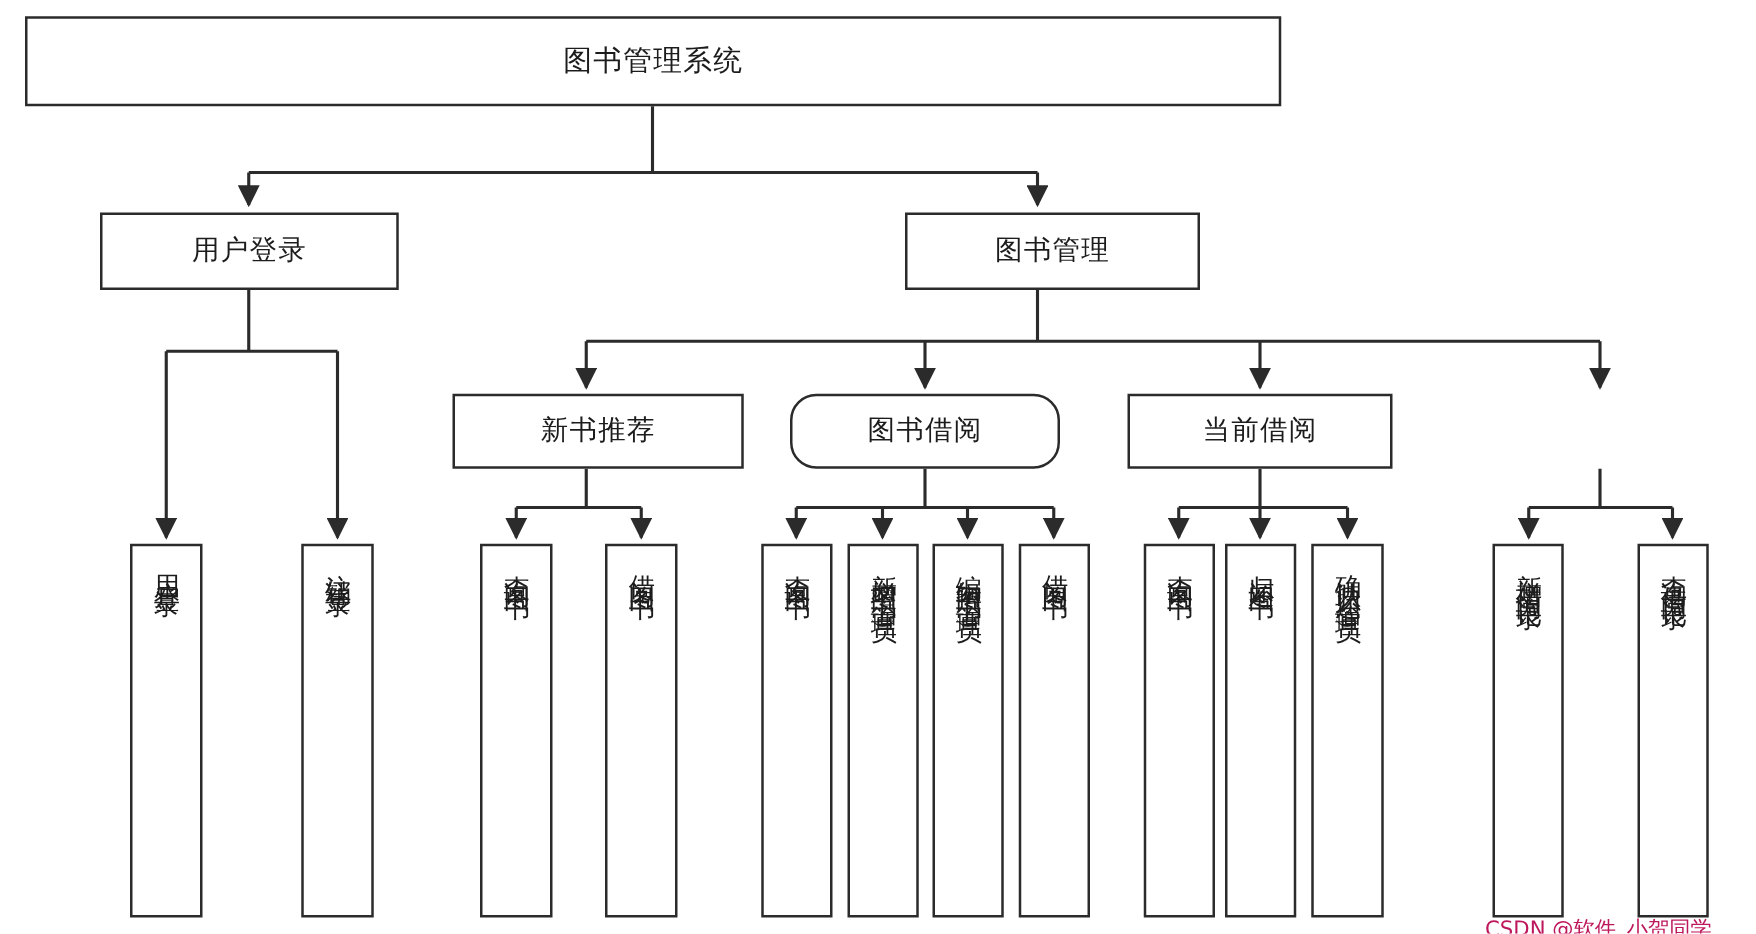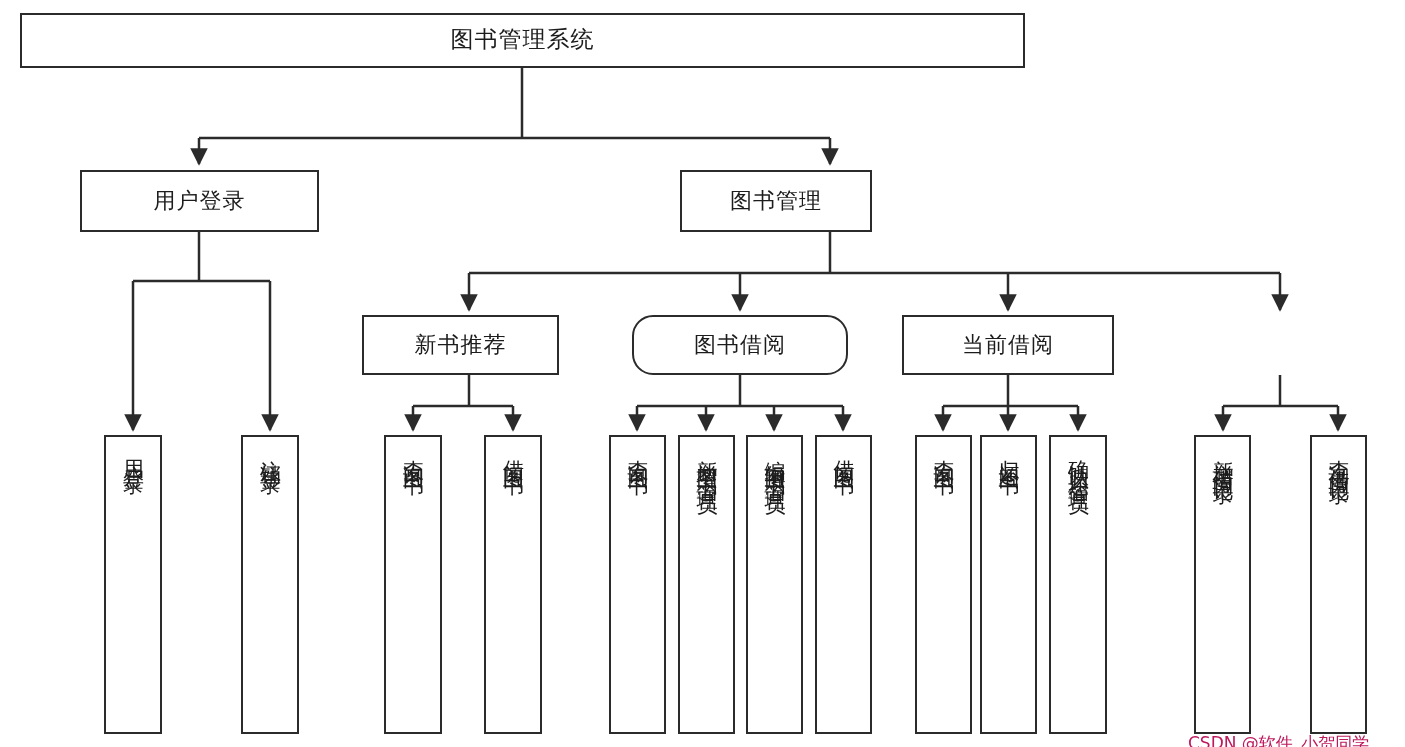--- a/index.html
+++ b/index.html
@@ -112,32 +112,32 @@
       <path d="M 1078 406 L 1078 430" marker-end="url(#arrow)"></path>
 
       <path d="M 1280 375 L 1280 406"></path>
       <path d="M 1223 406 L 1338 406"></path>
       <path d="M 1223 406 L 1223 430" marker-end="url(#arrow)"></path>
       <path d="M 1338 406 L 1338 430" marker-end="url(#arrow)"></path>
 
     </g>
   </svg>
 
-  <div class="node root" style="left:20px; top:13px; width:1005px; height:55px;font-family:Liberation Serif, serif;">
+  <div class="node root" style="left:20px; top:13px; width:1005px; height:72px;">
     <span class="label">图书管理系统</span>
   </div>
 
   <div class="node" style="left:80px; top:170px; width:239px; height:62px;">
     <span class="label">用户登录</span>
   </div>
-  <div class="node" style="left:680px; top:170px; width:192px; height:62px;">
+  <div class="node" style="left:724px; top:170px; width:236px; height:62px;">
     <span class="label">图书管理</span>
   </div>
 
-  <div class="node" style="left:362px; top:315px; width:197px; height:60px;">
+  <div class="node" style="left:362px; top:315px; width:233px; height:60px;">
     <span class="label">新书推荐</span>
   </div>
   <div class="node" style="left:632px; top:315px; width:216px; height:60px;border-radius:21px;">
     <span class="label">图书借阅</span>
   </div>
   <div class="node" style="left:902px; top:315px; width:212px; height:60px;">
     <span class="label">当前借阅</span>
   </div>
 
   <div class="node leaf" style="left:104px; top:435px; width:58px; height:299px;">

